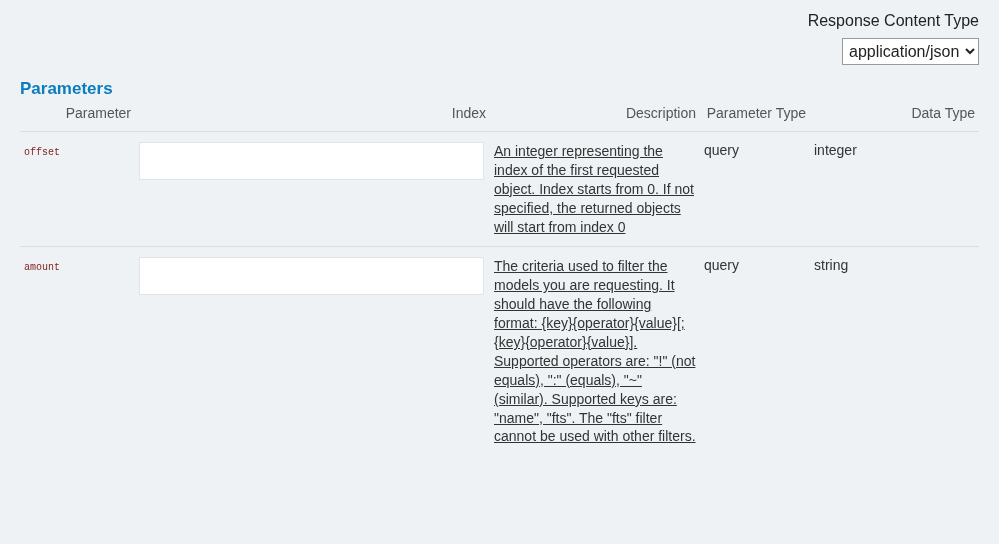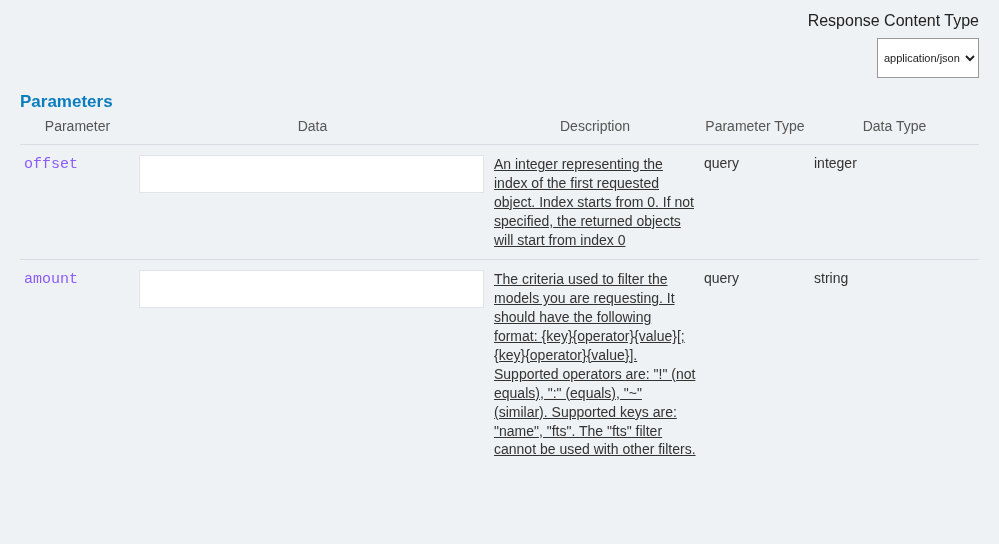--- a/index.html
+++ b/index.html
@@ -22,38 +22,38 @@
     .top-row {
       display: flex;
       align-items: flex-end;
       gap: 8px;
       margin-bottom: 14px;
       font-size: 16px;
       color: #222;
       flex-direction: column;
     }
     .top-row select {
-      font-size: 11px;
-      padding: 12px 2px;
+      font-size: 16px;
+      padding: 3px 2px;
       border: 1px solid #999;
       background: #fff;
       color: #222;
     }
     .section-title {
       color: #0b7dbf;
       font-weight: 700;
       font-size: 17px;
     }
     table.params {
       width: 100%;
       border-collapse: collapse;
       table-layout: fixed;
     }
     table.params thead th {
-      text-align: center;
+      text-align: right;
       font-weight: 400;
       color: #555;
       font-size: 14px;
       padding: 6px 4px 10px 4px;
       border-bottom: 1px solid #d7dde2;
       margin-left: 14px;
     }
     table.params tbody td {
       vertical-align: top;
       padding: 10px 4px 10px 4px;
@@ -65,22 +65,22 @@
       border-bottom: none;
     }
     col.c-param { width: 115px; }
     col.c-value { width: 355px; }
     col.c-desc  { width: 210px; }
     col.c-ptype { width: 110px; }
     col.c-dtype { width: auto; }
 
     .param-name {
       font-family: Menlo, Consolas, "Courier New", monospace;
-      font-size: 15px;
-      color: #8b5cf6;
+      font-size: 10px;
+      color: #7f1d1d;
     }
     .value-input {
       width: 345px;
       max-width: 100%;
       height: 38px;
       border: 1px solid #e0e4e8;
       background: #fff;
       padding: 6px 8px;
       font-size: 14px;
       color: #333;
@@ -109,21 +109,21 @@
     <colgroup>
       <col class="c-param">
         <col class="c-value">
         <col class="c-desc">
         <col class="c-ptype">
         <col class="c-dtype">
     </colgroup>
     <thead>
       <tr>
         <th>Parameter</th>
-        <th>Data</th>
+        <th>Index</th>
         <th>Description</th>
         <th>Parameter Type</th>
         <th>Data Type</th>
       </tr>
     </thead>
     <tbody>
       <tr>
         <td><span class="param-name">offset</span></td>
         <td><input class="value-input" type="text" value="" style=""></td>
         <td class="desc">An integer representing the index of the first requested object. Index starts from 0. If not specified, the returned objects will start from index 0</td>

